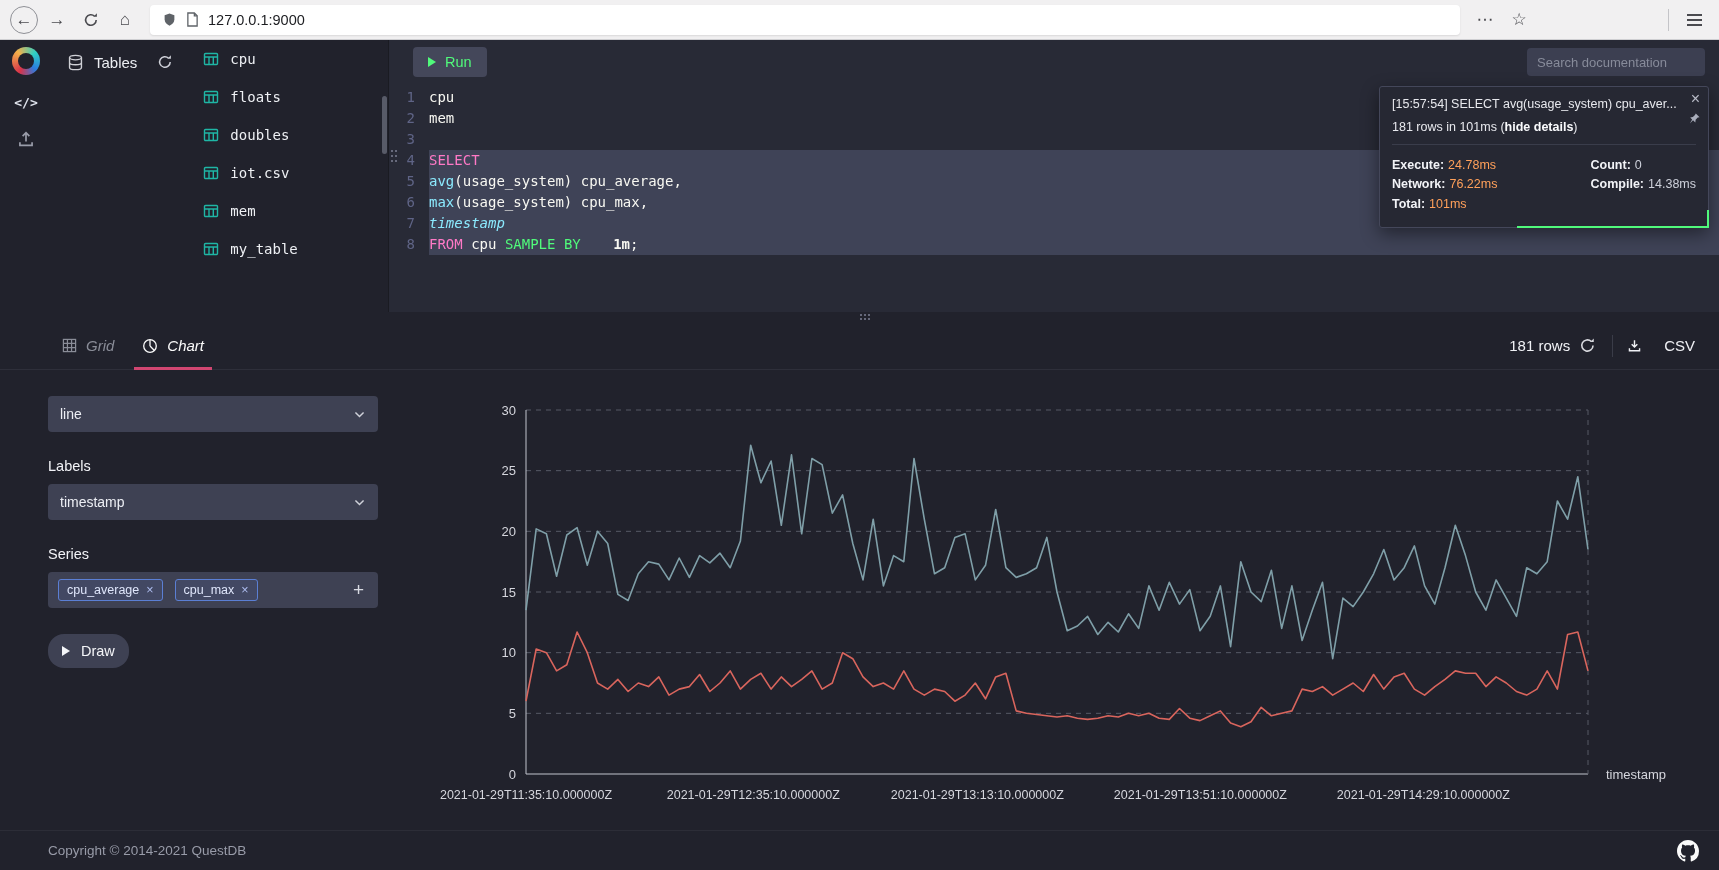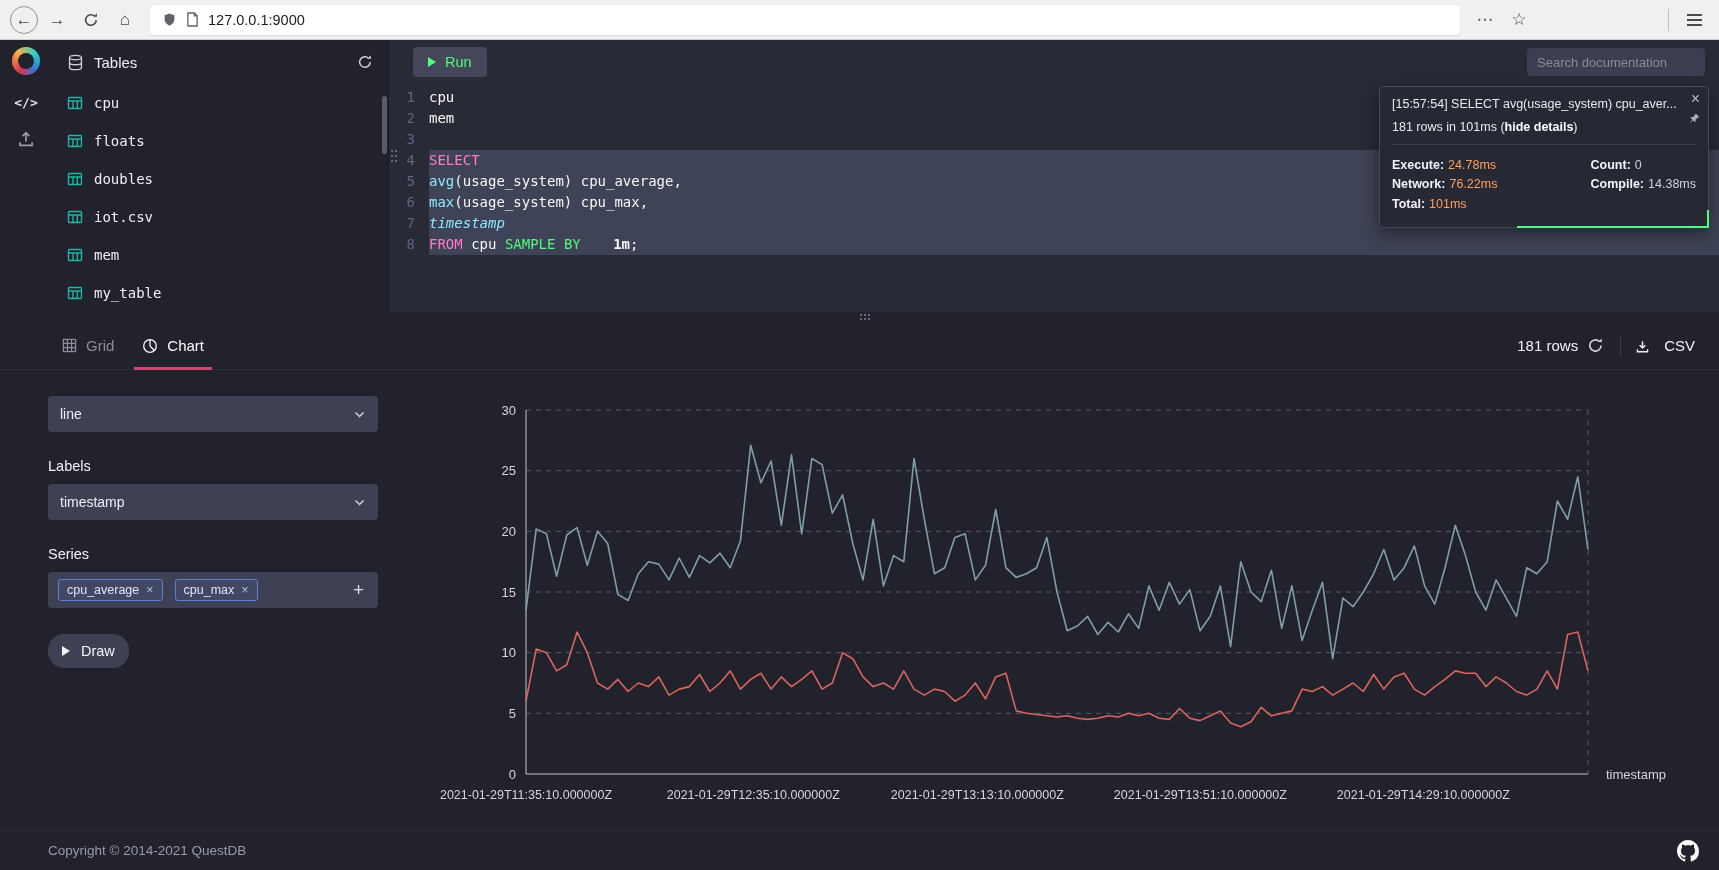--- a/index.html
+++ b/index.html
@@ -22,21 +22,21 @@
 
   
   .app-top { height:272px; flex:0 0 auto; display:flex; }
   .rail { width:52px; background:#21222c; display:flex; flex-direction:column; align-items:center;
           padding-top:7px; gap:20px; }
   .logo { width:28px; height:28px; border-radius:50%; position:relative;
           background:conic-gradient(from 210deg,#d8334a,#f4b14a 30%,#2fd1c4 55%,#2b7de0 78%,#d8334a); }
   .logo::after { content:""; position:absolute; inset:6px; background:#21222c; border-radius:50%; }
   .rail-code { color:#dfe3ec; font:bold 13px "DejaVu Sans Mono", monospace; cursor:pointer; }
 
-  .tables-panel { width:336px; background:#21222c; position:relative; display:flex; flex-direction:column; }
+  .tables-panel { width:336px; background:#21222c; position:relative; display:flex; }
   .tables-header { height:44px; display:flex; align-items:center; gap:10px; padding:0 15px;
                    color:#eceef2; font-size:15px; }
   .tables-header .sp { flex:1; }
   .table-row { height:38px; display:flex; align-items:center; gap:11px; padding:0 15px;
                font:14px "DejaVu Sans Mono", monospace; color:#eef0f4; cursor:pointer; }
   .tables-scrollbar { position:absolute; right:1px; top:56px; width:5px; height:58px;
                       background:#585b68; border-radius:3px; }
 
   .editor { flex:1; background:#282a36; position:relative; display:flex; flex-direction:column;
             border-left:1px solid #1a1b22; }
@@ -86,27 +86,27 @@
   
   .dots-strip { height:10px; background:#21222c; position:relative; flex:0 0 auto; }
   .dots-h { position:absolute; left:50%; top:2px; width:14px; height:8px; cursor:row-resize; }
   .dots-h::before { content:""; position:absolute; width:2px; height:2px; border-radius:50%; background:#7d8194;
       box-shadow:4px 0 #7d8194, 8px 0 #7d8194, 0 4px #7d8194, 4px 4px #7d8194, 8px 4px #7d8194; }
 
   
   .results-bar { height:48px; flex:0 0 auto; display:flex; align-items:center; background:#21222c;
                  padding:0 18px 0 48px; border-bottom:1px solid #2e2f3a; }
   .tab { display:flex; align-items:center; gap:9px; height:100%; padding:0 14px; position:relative;
-         color:#8a8d98; font-size:15px; cursor:pointer; }
+         color:#8a8d98; font-size:15px; cursor:pointer;font-style:italic; }
   .tab.active { color:#fafafa;text-align:center; }
   .tab.active::after { content:""; position:absolute; left:6px; right:6px; bottom:-1px; height:3px; background:#d14671; }
   .rows-count { margin-left:auto; color:#f0f1f5; font-size:15px; }
   .icon-btn { width:34px; height:34px; display:flex; align-items:center; justify-content:center; cursor:pointer; }
   .vsep { width:1px; height:22px; background:#3a3c48; margin:0 8px; }
-  .csv-btn { display:flex; align-items:flex-end; gap:14px; color:#f0f1f5; font-size:15px; cursor:pointer; padding:0 6px; }
+  .csv-btn { display:flex; align-items:center; gap:22px; color:#f0f1f5; font-size:15px; cursor:pointer; padding:0 6px; }
 
   
   .chart-section { height:460px; flex:0 0 auto; display:flex; background:#21222c; }
   .chart-form { width:440px; flex:0 0 auto; padding:26px 0 0 48px; }
   .form-label { color:#f2f3f7; font-size:14.5px; margin:0 0 10px; }
   .form-select { width:330px; height:36px; background:#3e4153; border-radius:4px; display:flex;
                  align-items:center; justify-content:space-between; padding:0 12px; color:#eceef4;
                  font-size:14px; margin-bottom:26px; cursor:pointer; }
   .series-box { width:330px; min-height:36px; background:#3e4153; border-radius:4px; display:flex;
                 align-items:center; gap:8px; padding:0 10px; margin-bottom:26px; }

